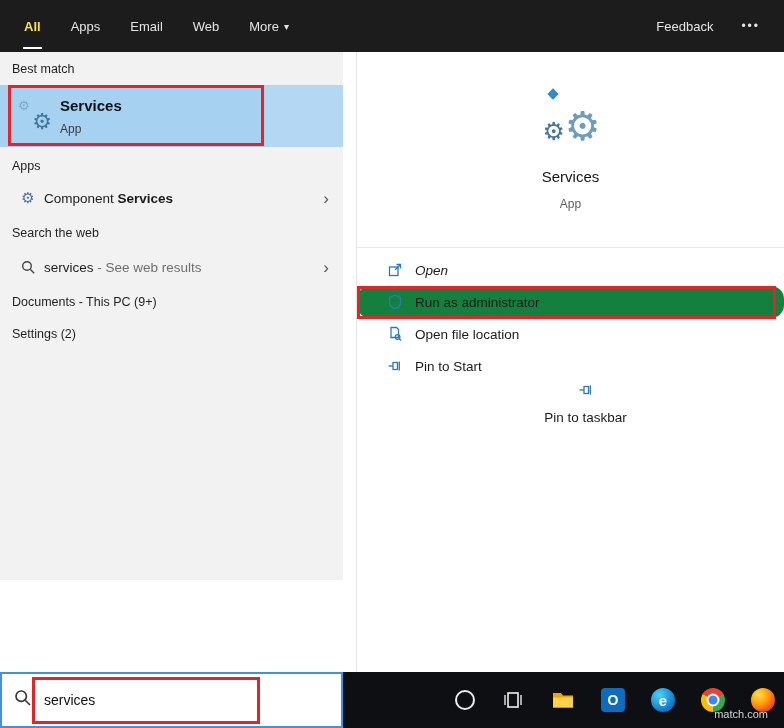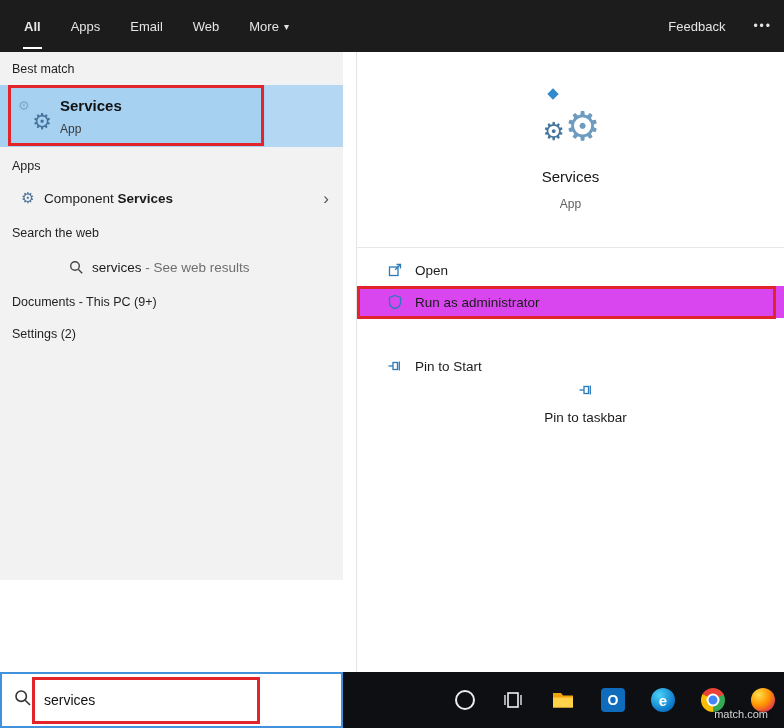--- a/index.html
+++ b/index.html
@@ -3,24 +3,24 @@
 <meta charset="utf-8">
 <style>
   html,body{margin:0;padding:0;background:#fff;}
   .screen{position:relative;width:784px;height:728px;overflow:hidden;background:#fff;
           font-family:"Liberation Sans","DejaVu Sans",sans-serif;-webkit-font-smoothing:antialiased;}
 
   
   .topbar{position:absolute;top:0;left:0;width:784px;height:52px;background:#1c1c1c;z-index:4;}
   .tabs{position:absolute;left:24px;top:0;height:100%;display:flex;gap:30px;align-items:stretch;}
   .tab{display:flex;align-items:center;gap:5px;color:#e4e4e4;font-size:13px;position:relative;cursor:default;}
-  .tab.active{color:#e5e5e5;font-weight:bold;}
+  .tab.active{color:#fde047;font-weight:bold;}
   .tab.active::after{content:"";position:absolute;left:-1px;right:-1px;bottom:3px;height:2px;background:#fff;}
   .tab .dd{font-size:10px;color:#e4e4e4;}
-  .topbar-right{position:absolute;right:12px;top:0;height:100%;display:flex;gap:28px;align-items:center;color:#e4e4e4;font-size:13px;}
+  .topbar-right{position:absolute;right:24px;top:0;height:100%;display:flex;gap:28px;align-items:center;color:#e4e4e4;font-size:13px;}
   .overflow{letter-spacing:2px;font-size:12px;}
 
   
   .left-panel{position:absolute;top:52px;left:0;width:343px;height:528px;background:#f2f2f2;}
   .section-header{position:absolute;left:12px;font-size:12.5px;color:#1f1f1f;white-space:nowrap;}
   .h-best{top:10px;}
   .h-apps{top:107px;}
   .h-web{top:174px;}
   .h-docs{top:243px;}
   .h-settings{top:275px;}
@@ -29,40 +29,40 @@
   .best-accent{position:absolute;right:0;top:0;width:78px;height:100%;background:#b4d8f4;}
   .best-icon{position:absolute;left:18px;top:14px;width:34px;height:34px;}
   .gear{position:absolute;font-family:"DejaVu Sans",sans-serif;line-height:1;}
   .best-icon .g1{font-size:22px;right:0;bottom:0;color:#44749c;}
   .best-icon .g2{font-size:13px;left:0;top:0;color:#7fa9c9;}
   .best-title{position:absolute;left:60px;top:12px;font-size:15px;font-weight:600;color:#111;}
   .best-sub{position:absolute;left:60px;top:37px;font-size:12px;color:#3a3a3a;}
 
   .list-row{position:absolute;left:0;width:343px;display:flex;align-items:center;padding:0 14px 0 20px;box-sizing:border-box;font-size:13.5px;color:#1b1b1b;}
   .row-component{top:131px;height:30px;}
-  .row-web{top:199px;height:32px;margin-left:48px;}
+  .row-web{top:199px;height:32px;}
   .list-row .row-icon{width:16px;height:16px;margin-right:8px;flex:0 0 auto;display:flex;align-items:center;justify-content:center;}
   .row-component .row-icon span{font-size:15px;color:#4f7396;font-family:"DejaVu Sans",sans-serif;line-height:1;}
   .row-bold{font-weight:bold;}
   .row-suffix{color:#6e6e6e;}
   .chevron{margin-left:auto;font-size:17px;color:#555;line-height:1;}
 
   
   .preview{position:absolute;left:356px;top:52px;width:428px;height:620px;background:#fff;border-left:1px solid #e4e4e4;box-sizing:border-box;}
   .app-icon-large{position:absolute;left:50%;top:36px;transform:translateX(-50%);width:60px;height:58px;}
   .app-icon-large .g1{font-size:40px;right:0;bottom:0;color:#6d9cc0;}
   .app-icon-large .g2{font-size:25px;left:2px;bottom:2px;color:#45759c;}
   .spark{position:absolute;left:8px;top:2px;width:8px;height:8px;background:#2f8ad0;transform:rotate(45deg);}
   .p-title{position:absolute;top:116px;left:0;width:100%;text-align:center;font-size:15px;color:#161616;}
   .p-sub{position:absolute;top:145px;left:0;width:100%;text-align:center;font-size:12px;color:#606060;}
   .p-divider{position:absolute;top:195px;left:0;width:100%;border-top:1px solid #e8e8e8;}
   .action{position:absolute;left:0;width:100%;height:32px;display:flex;align-items:center;gap:12px;padding-left:30px;box-sizing:border-box;font-size:13.5px;color:#1b1b1b;cursor:default;}
   .action svg{flex:0 0 auto;}
-  .a0{top:202px;}
-  .a1{top:234px;background:#d946ef;}
+  .a0{top:202px;font-style:italic;}
+  .a1{top:234px;background:#15803d;border-radius:13px;}
   .a2{top:266px;}
   .a3{top:298px;}
   .a4{top:330px;flex-direction:column;}
 
   
   .red-box{position:absolute;border:3px solid #e2242b;box-sizing:border-box;pointer-events:none;z-index:6;}
   .red-best{left:8px;top:0;width:256px;height:61px;}
   .red-run{left:0;top:234px;width:419px;height:33px;}
   .red-search{left:30px;top:3px;width:228px;height:47px;}
 
@@ -165,20 +165,28 @@
       <span>Open</span>
     </div>
 
     <div class="action a1">
       <svg width="16" height="16" viewBox="0 0 16 16" fill="none" stroke="#2a7ab9" stroke-width="1.3">
         <path d="M8 1.5 L13.5 3.5 V8 C13.5 11.5 11 13.8 8 14.5 C5 13.8 2.5 11.5 2.5 8 V3.5 Z"></path>
       </svg>
       <span>Run as administrator</span>
     </div>
 
+    <div class="action a2">
+      <svg width="16" height="16" viewBox="0 0 16 16" fill="none" stroke="#2a7ab9" stroke-width="1.3">
+        <path d="M4 1.5 h5.5 l2 2 v8 h-7.5 z"></path>
+          <circle cx="10.6" cy="11" r="2.3"></circle>
+          <line x1="12.3" y1="12.7" x2="14.2" y2="14.6"></line>
+      </svg>
+      <span>Open file location</span>
+    </div>
 
     <div class="action a3">
       <svg width="16" height="16" viewBox="0 0 16 16" fill="none" stroke="#2a7ab9" stroke-width="1.3">
         <line x1="1.5" y1="8" x2="6" y2="8"></line>
           <rect x="6" y="4.5" width="4.5" height="7"></rect>
           <line x1="12.3" y1="3.5" x2="12.3" y2="12.5"></line>
       </svg>
       <span>Pin to Start</span>
     </div>
 

